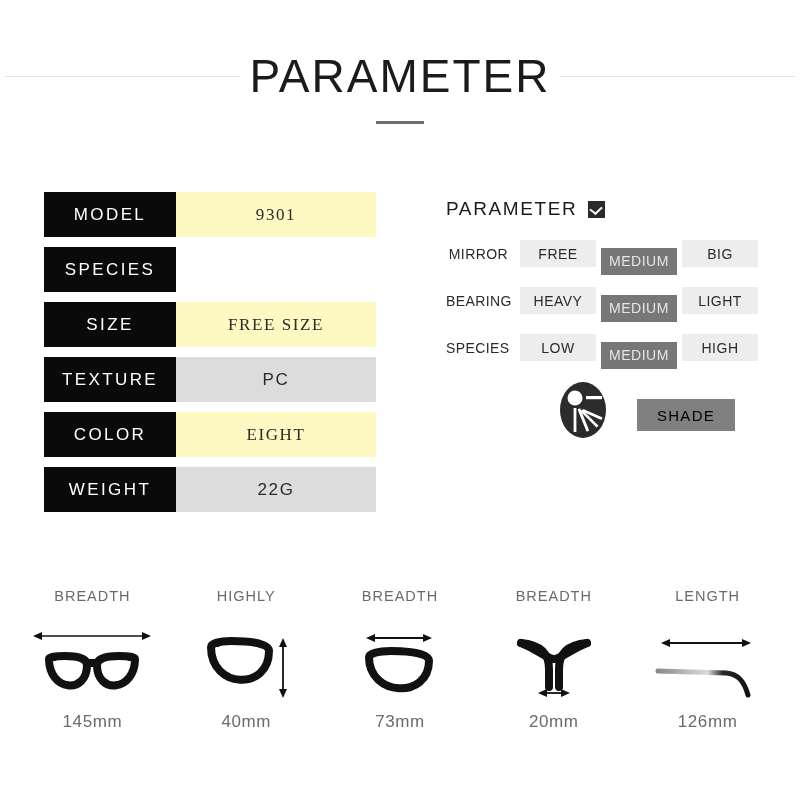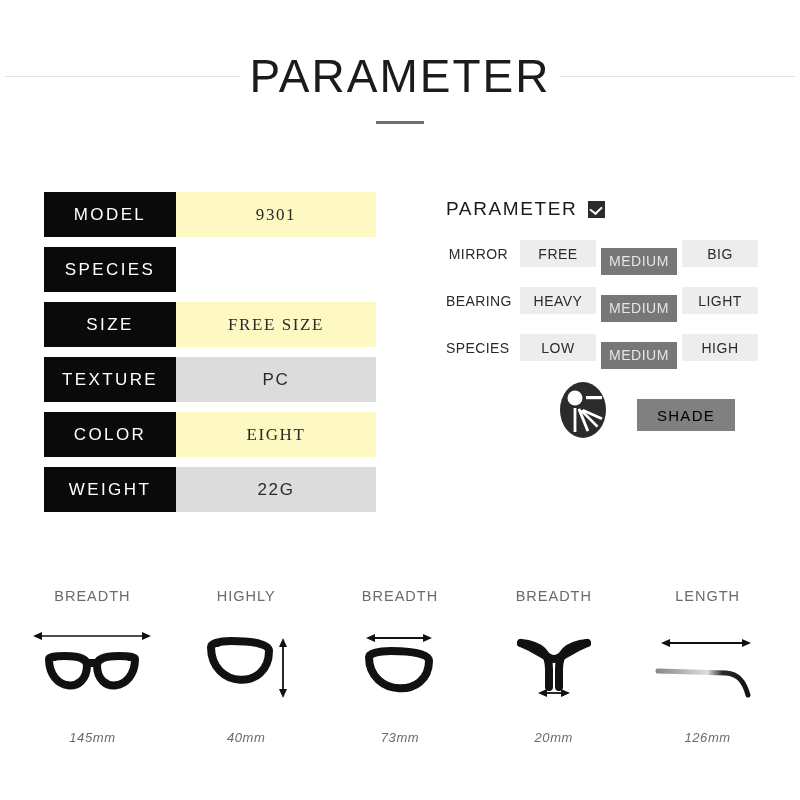--- a/index.html
+++ b/index.html
@@ -219,25 +219,24 @@
     height: 20px;
   }
   .measure-art {
     height: 90px;
     margin-top: 12px;
     display: flex;
     align-items: center;
     justify-content: center;
   }
   .measure-value {
-    font-size: 13px;
+    font-size: 17px;
     letter-spacing: 0.6px;
     color: #6b6b6b;
-    margin-top: 20px;
-    font-style: italic;
+    margin-top: 2px;
   }
 </style>
 </head>
 <body>
 
 <div class="header">
   <div class="header-rule left"></div>
   <div class="header-rule right"></div>
   <div class="page-title">PARAMETER</div>
   <div class="title-dash"></div>

